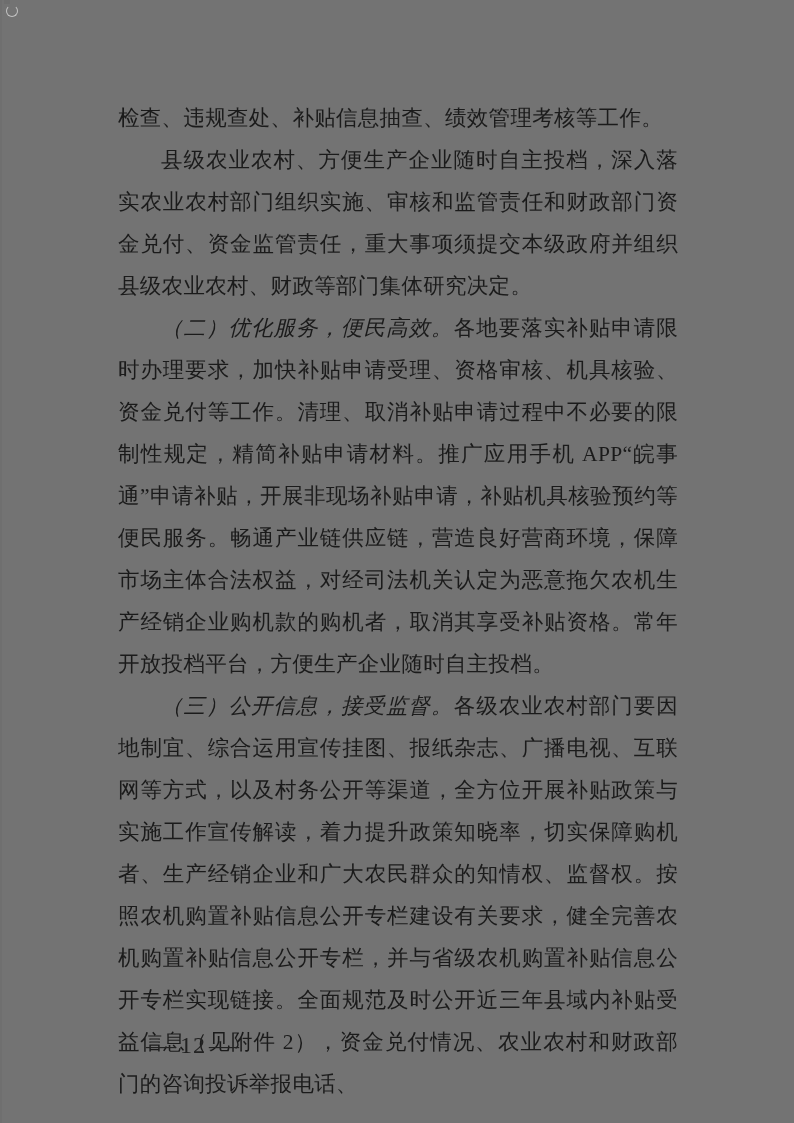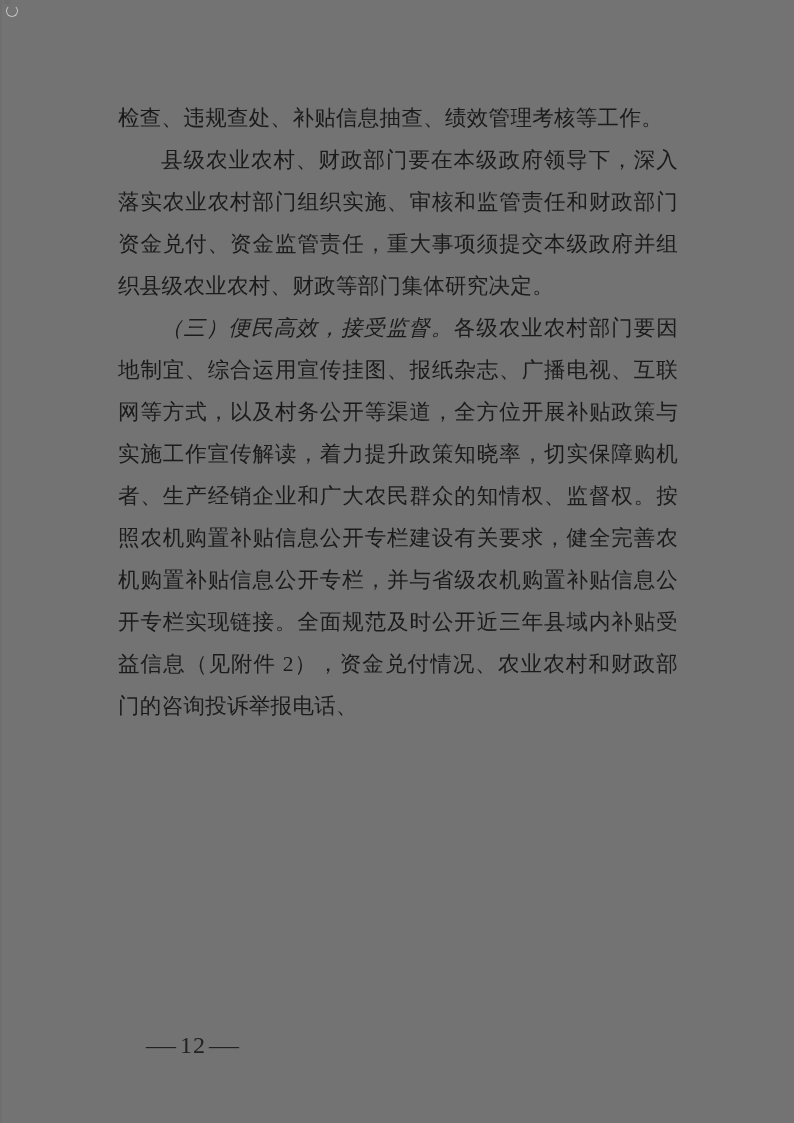--- a/index.html
+++ b/index.html
@@ -87,22 +87,23 @@
 <div class="page">
 
   <div class="speck-dark"></div>
   <div class="speck-ring"></div>
   <div class="left-edge"></div>
 
   <div class="body-text">
 
     <p class="para"><span>检查、违规查处、补贴信息抽查、绩效管理考核等工作。</span></p>
 
-    <p class="para indent"><span>县级农业农村、财政部门要在本级政府领导下，深入落实农业农村部门组织实施、审核和监管责任和财政部门资金兑付、资金监管责任，重大事项须提交本级政府并组织县级农业农村、财政等部门集体研究决定。</span></p>
+    <p class="para indent"><span>县级农业农村、方便生产企业随时自主投档，深入落实农业农村部门组织实施、审核和监管责任和财政部门资金兑付、资金监管责任，重大事项须提交本级政府并组织县级农业农村、财政等部门集体研究决定。</span></p>
 
+    <p class="para indent"><span class="kai-lead">（二）优化服务，便民高效。</span><span>各地要落实补贴申请限时办理要求，加快补贴申请受理、资格审核、机具核验、资金兑付等工作。清理、取消补贴申请过程中不必要的限制性规定，精简补贴申请材料。推广应用手机 APP“皖事通”申请补贴，开展非现场补贴申请，补贴机具核验预约等便民服务。畅通产业链供应链，营造良好营商环境，保障市场主体合法权益，对经司法机关认定为恶意拖欠农机生产经销企业购机款的购机者，取消其享受补贴资格。常年开放投档平台，方便生产企业随时自主投档。</span></p>
 
-    <p class="para indent"><span class="kai-lead">（三）便民高效，接受监督。</span><span>各级农业农村部门要因地制宜、综合运用宣传挂图、报纸杂志、广播电视、互联网等方式，以及村务公开等渠道，全方位开展补贴政策与实施工作宣传解读，着力提升政策知晓率，切实保障购机者、生产经销企业和广大农民群众的知情权、监督权。按照农机购置补贴信息公开专栏建设有关要求，健全完善农机购置补贴信息公开专栏，并与省级农机购置补贴信息公开专栏实现链接。全面规范及时公开近三年县域内补贴受益信息（见附件 2），资金兑付情况、农业农村和财政部门的咨询投诉举报电话、</span></p>
+    <p class="para indent"><span class="kai-lead">（三）公开信息，接受监督。</span><span>各级农业农村部门要因地制宜、综合运用宣传挂图、报纸杂志、广播电视、互联网等方式，以及村务公开等渠道，全方位开展补贴政策与实施工作宣传解读，着力提升政策知晓率，切实保障购机者、生产经销企业和广大农民群众的知情权、监督权。按照农机购置补贴信息公开专栏建设有关要求，健全完善农机购置补贴信息公开专栏，并与省级农机购置补贴信息公开专栏实现链接。全面规范及时公开近三年县域内补贴受益信息（见附件 2），资金兑付情况、农业农村和财政部门的咨询投诉举报电话、</span></p>
 
   </div>
 
   <div class="footer"><span class="dash">—</span><span>12</span><span class="dash">—</span></div>
 
 </div>
 
 </body></html>

